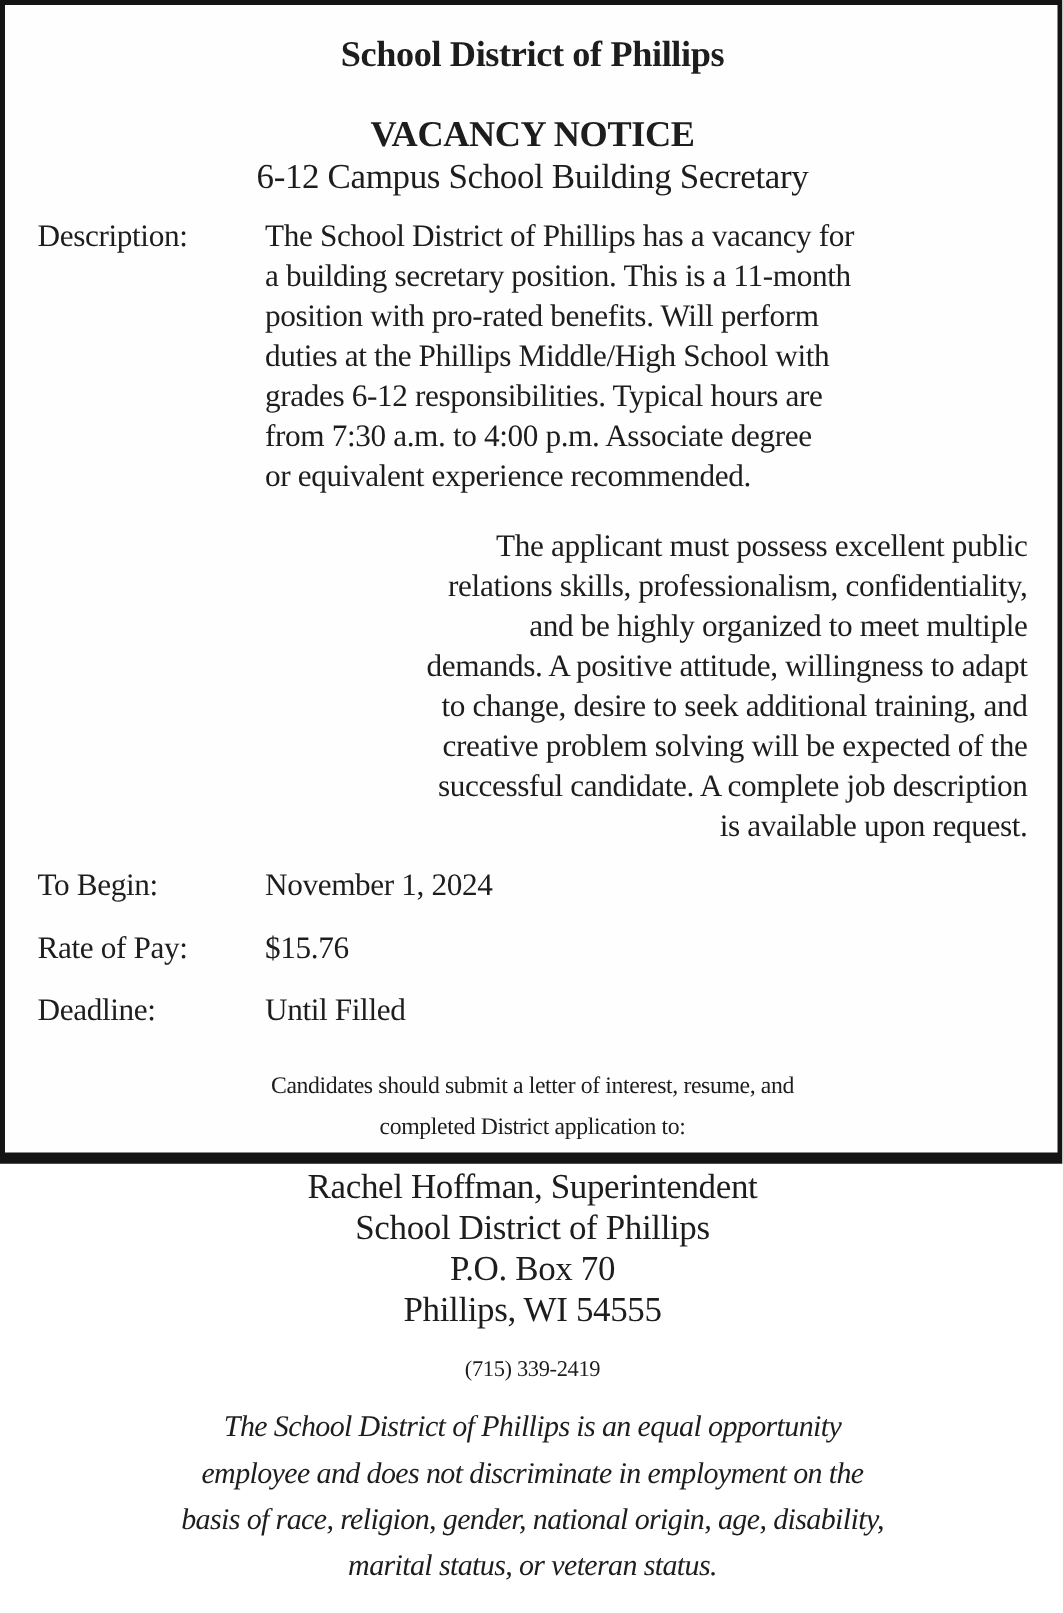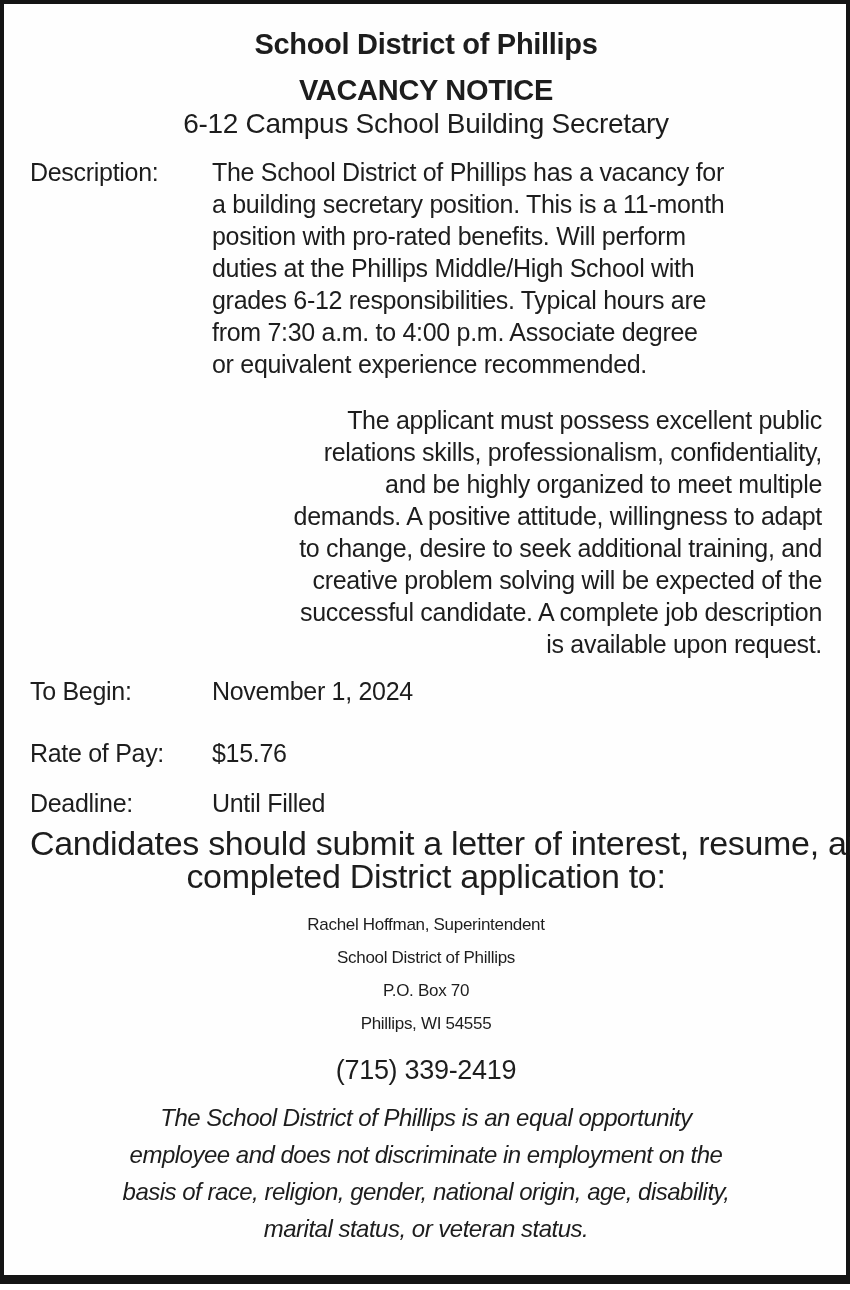--- a/index.html
+++ b/index.html
@@ -8,77 +8,77 @@
     background: #ffffff;
   }
   body {
     width: 850px;
     height: 1290px;
     overflow: hidden;
   }
   .ad {
     box-sizing: border-box;
     width: 850px;
-    height: 1284px;
+    height: 931px;
     background: #fefefe;
     border: 4px solid #141414;
     border-bottom-width: 9px;
     padding: 24px 24px 0 26px;
-    font-family: Liberation Sans, sans-serif;
+    font-family: Liberation Serif, serif;
     color: #1d1d1d;
     letter-spacing: -0.3px;
   }
   .header {
     text-align: center;
   }
   .org-line {
     font-weight: bold;
     font-size: 29px;
     line-height: 33px;
   }
   .vacancy-title {
     font-weight: bold;
     font-size: 29px;
     line-height: 33px;
-    margin-top: 13px;
+    margin-top: 31px;
   }
   .position-title {
     font-size: 28px;
     line-height: 34px;
   }
   .two-col {
     display: grid;
     grid-template-columns: 182px 1fr;
     font-size: 25px;
     line-height: 32px;
   }
   .desc-section { margin-top: 15px; }
   .pre { white-space: pre; }
   .para2 { margin-top: 24px; text-align: right; }
   .row-begin   { margin-top: 15px; }
-  .row-pay     { margin-top: 30px; }
+  .row-pay     { margin-top: 18px; }
   .row-deadline{ margin-top: 18px; }
   .candidates {
-    margin-top: 8px;
+    margin-top: 27px;
     text-align: center;
-    font-size: 34px;
+    font-size: 19px;
     line-height: 33px;
     white-space: pre;
   }
   .contact {
     margin-top: 15px;
     text-align: center;
-    font-size: 17px;
+    font-size: 28px;
     line-height: 33px;
     white-space: pre-line;
   }
   .phone {
     margin-top: 14px;
     text-align: center;
-    font-size: 27px;
+    font-size: 18px;
     line-height: 33px;
   }
   .eeo {
     margin-top: 12px;
     text-align: center;
     font-style: italic;
     font-size: 24px;
     line-height: 37px;
     white-space: pre;
     letter-spacing: -0.5px;

